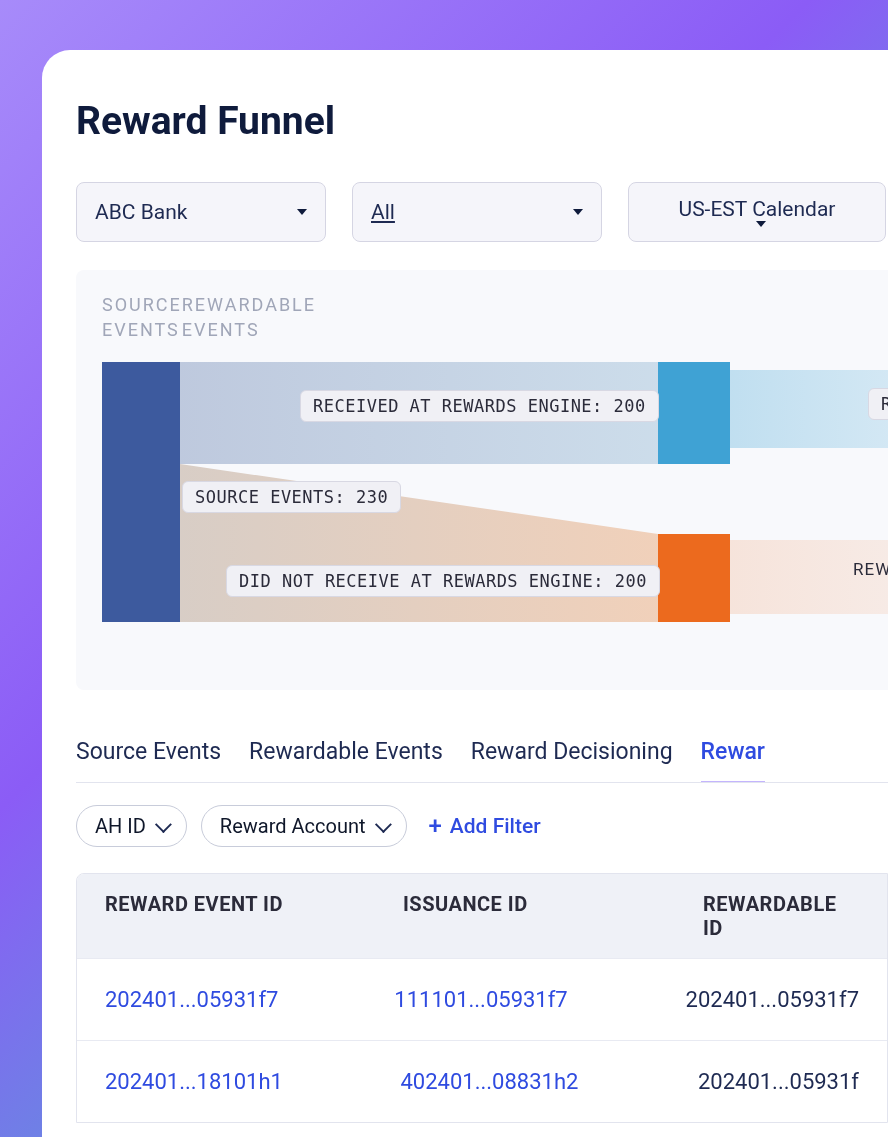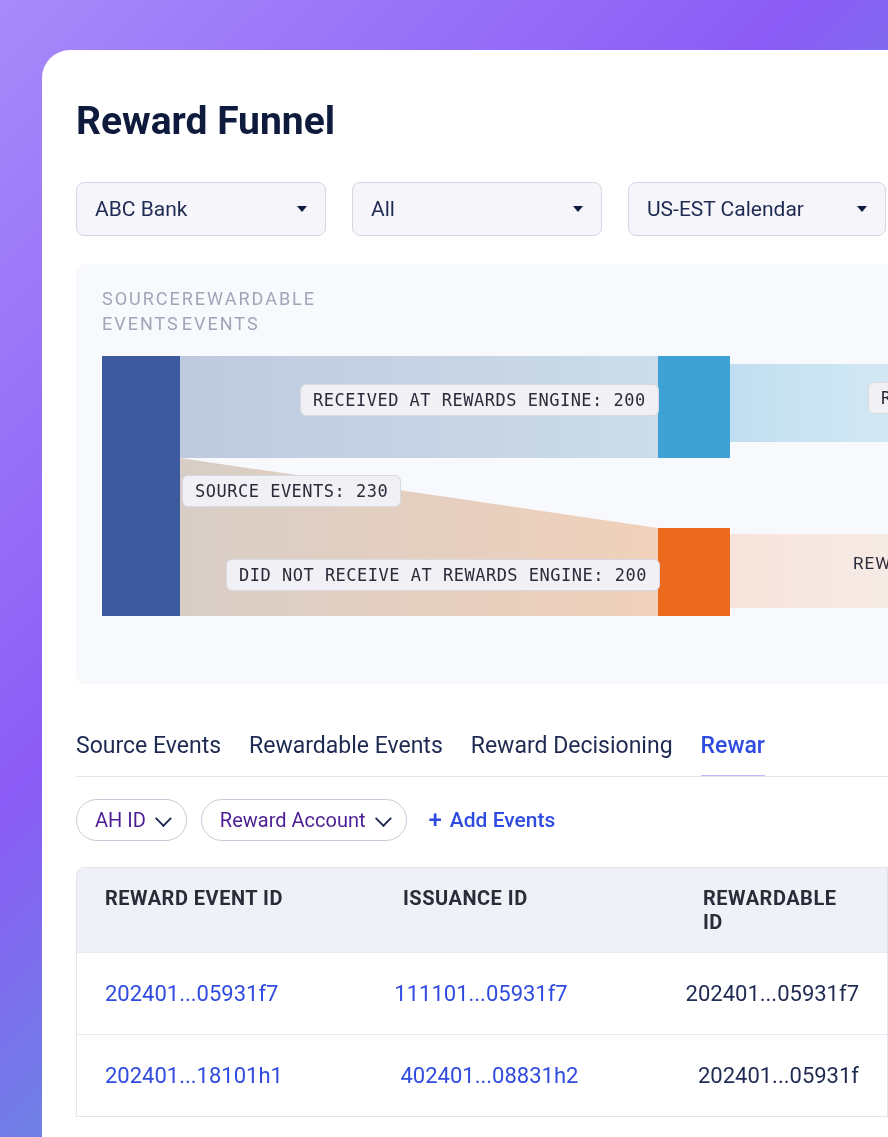--- a/index.html
+++ b/index.html
@@ -39,22 +39,22 @@
   justify-content: space-between;
   background: #F5F5FA;
   border: 1px solid #D5D5E3;
   border-radius: 8px;
   padding: 14px 18px;
   font-size: 21px;
   color: #1E2A52;
   cursor: pointer;
 }
 .dropdown.d1 { width: 250px; }
-.dropdown.d2 { width: 250px; }
-.dropdown.d3 { width: 258px; }
+.dropdown.d2 { width: 250px; text-decoration: underline; }
+.dropdown.d3 { width: 258px; flex-direction: column; }
 .caret {
   width: 0; height: 0;
   border-left: 5px solid transparent;
   border-right: 5px solid transparent;
   border-top: 6px solid #0F1B3C;
   margin-left: 8px;
 }
 .funnel-area {
   background: #F8F9FC;
   border-radius: 8px 0 0 8px;
@@ -187,21 +187,21 @@
   margin-bottom: 26px;
 }
 .chip {
   display: flex;
   align-items: center;
   gap: 10px;
   border: 1.5px solid #C8CCDA;
   border-radius: 22px;
   padding: 8px 18px;
   font-size: 20px;
-  color: #4c1d95;
+  color: #0f172a;
   cursor: pointer;
 }
 .chip .chev {
   width: 12px; height: 12px;
   border-right: 2px solid #1E2A52;
   border-bottom: 2px solid #1E2A52;
   transform: rotate(45deg) translateY(-2px);
 }
 .add-filter {
   display: flex;
@@ -312,21 +312,21 @@
     <div class="chip">
       <span>AH ID</span>
       <span class="chev"></span>
     </div>
     <div class="chip">
       <span>Reward Account</span>
       <span class="chev"></span>
     </div>
     <div class="add-filter">
       <span class="plus">+</span>
-      <span>Add Events</span>
+      <span>Add Filter</span>
     </div>
   </div>
 
   <div class="table">
     <div class="thead">
       <div class="th col1">REWARD EVENT ID</div>
       <div class="th col2">ISSUANCE ID</div>
       <div class="th col3">REWARDABLE ID</div>
     </div>
     <div class="trow">

